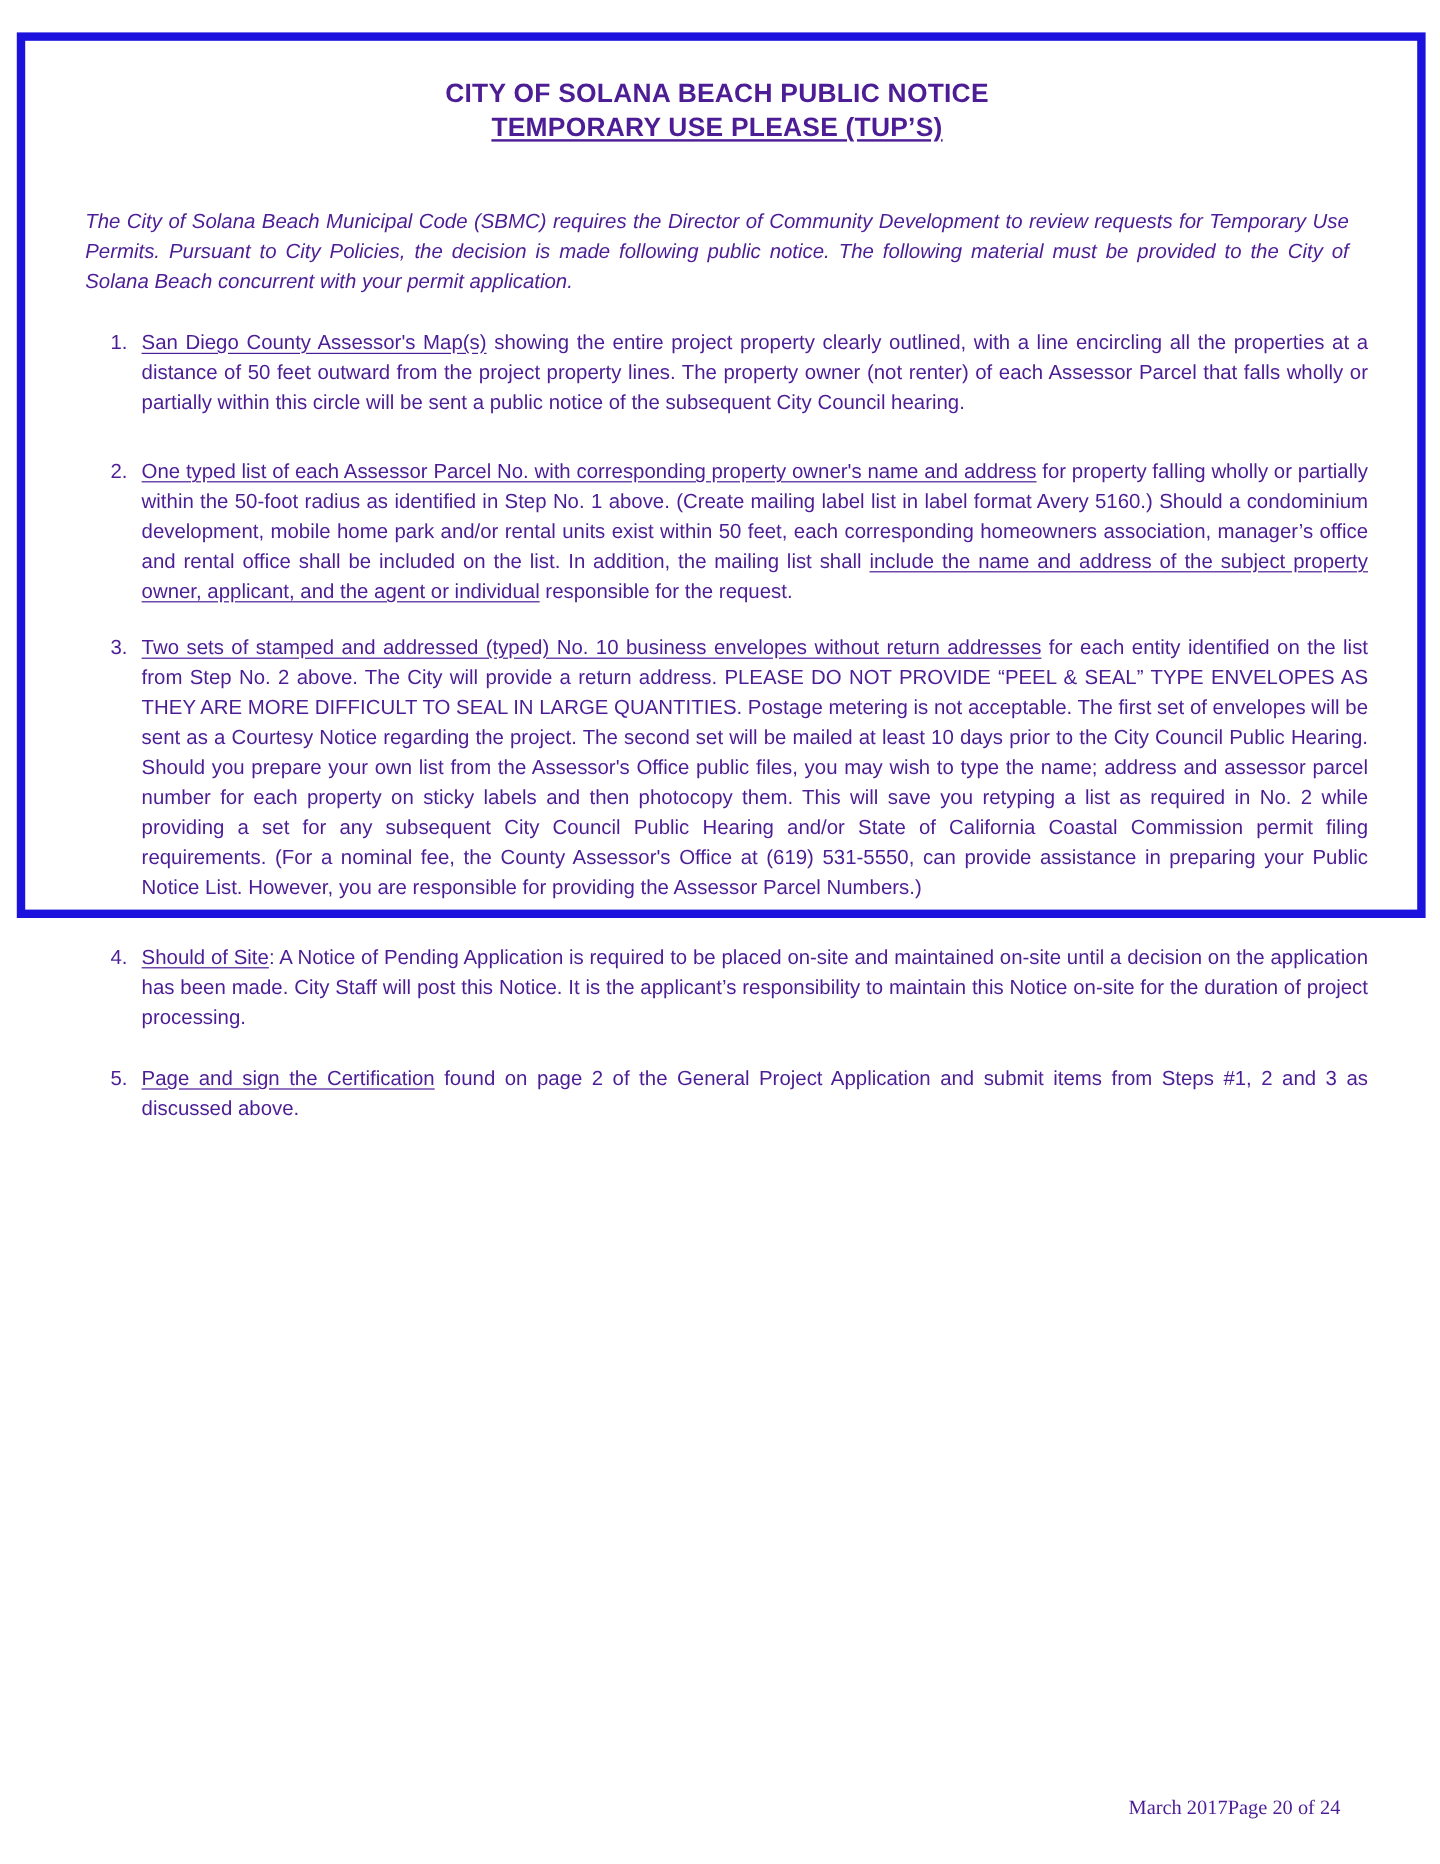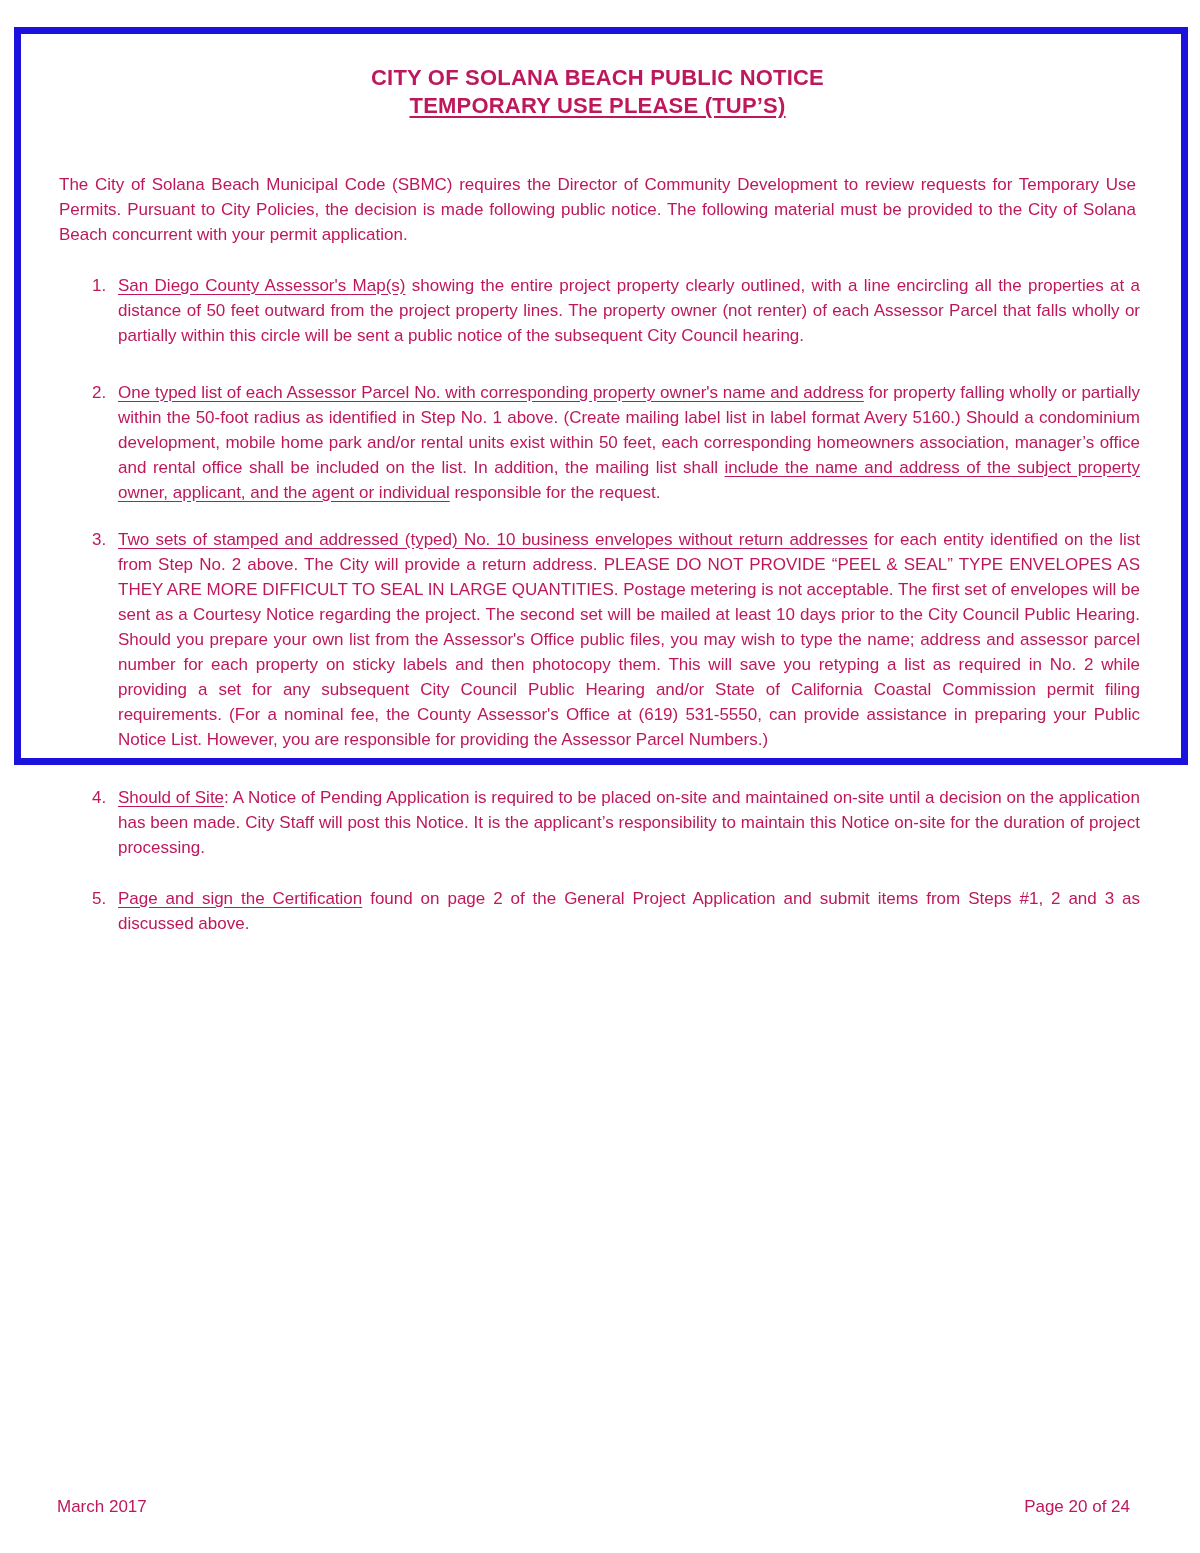--- a/index.html
+++ b/index.html
@@ -28,22 +28,23 @@
     text-align: center;
     font-weight: bold;
     font-size: 22px;
     line-height: 28px;
     margin: 0 0 52px 0;
     letter-spacing: 0.2px;
   }
   .title-line { white-space: nowrap; }
   .title-line.underlined { text-decoration: underline; text-underline-offset: 3px; }
   .intro {
-    margin: 4px;
+    margin: 16px;
     text-align: justify;
+    font-style: italic;
   }
   .item {
     position: relative;
     padding-left: 63px;
     text-align: justify;
   }
   .notice-box .item.first  { margin-top: 26px; }
   .notice-box .item.second { margin-top: 32px; }
   .notice-box .item.third  { margin-top: 22px; }
   .outside-items {
@@ -53,30 +54,31 @@
   .outside-items .item.fifth  { margin-top: 26px; }
   .item .num {
     position: absolute;
     left: 37px;
     top: 0;
   }
   .u { text-decoration: underline; text-underline-offset: 3px; }
   .footer {
     position: absolute;
     left: 57px;
-    right: 70px;
+    right: 83px;
     top: 1494px;
     display: flex;
-    justify-content: space-between;
+    justify-content: flex-end;
+    font-family: Liberation Serif, serif;
   }
 </style>
 </head>
 <body>
 
-<div class="page" style="color: #be185d;">
+<div class="page" style="color: #4c1d95;">
 
   <div class="notice-box" style="border-color: rgb(27, 18, 221);">
 
     <div class="title-block">
       <div class="title-line">CITY OF SOLANA BEACH PUBLIC NOTICE</div>
       <div class="title-line underlined">TEMPORARY USE PLEASE (TUP’S)</div>
     </div>
 
     <p class="intro">The City of Solana Beach Municipal Code (SBMC) requires the Director of Community Development to review requests for Temporary Use Permits. Pursuant to City Policies, the decision is made following public notice.  The following material must be provided to the City of Solana Beach concurrent with your permit application.</p>
 

